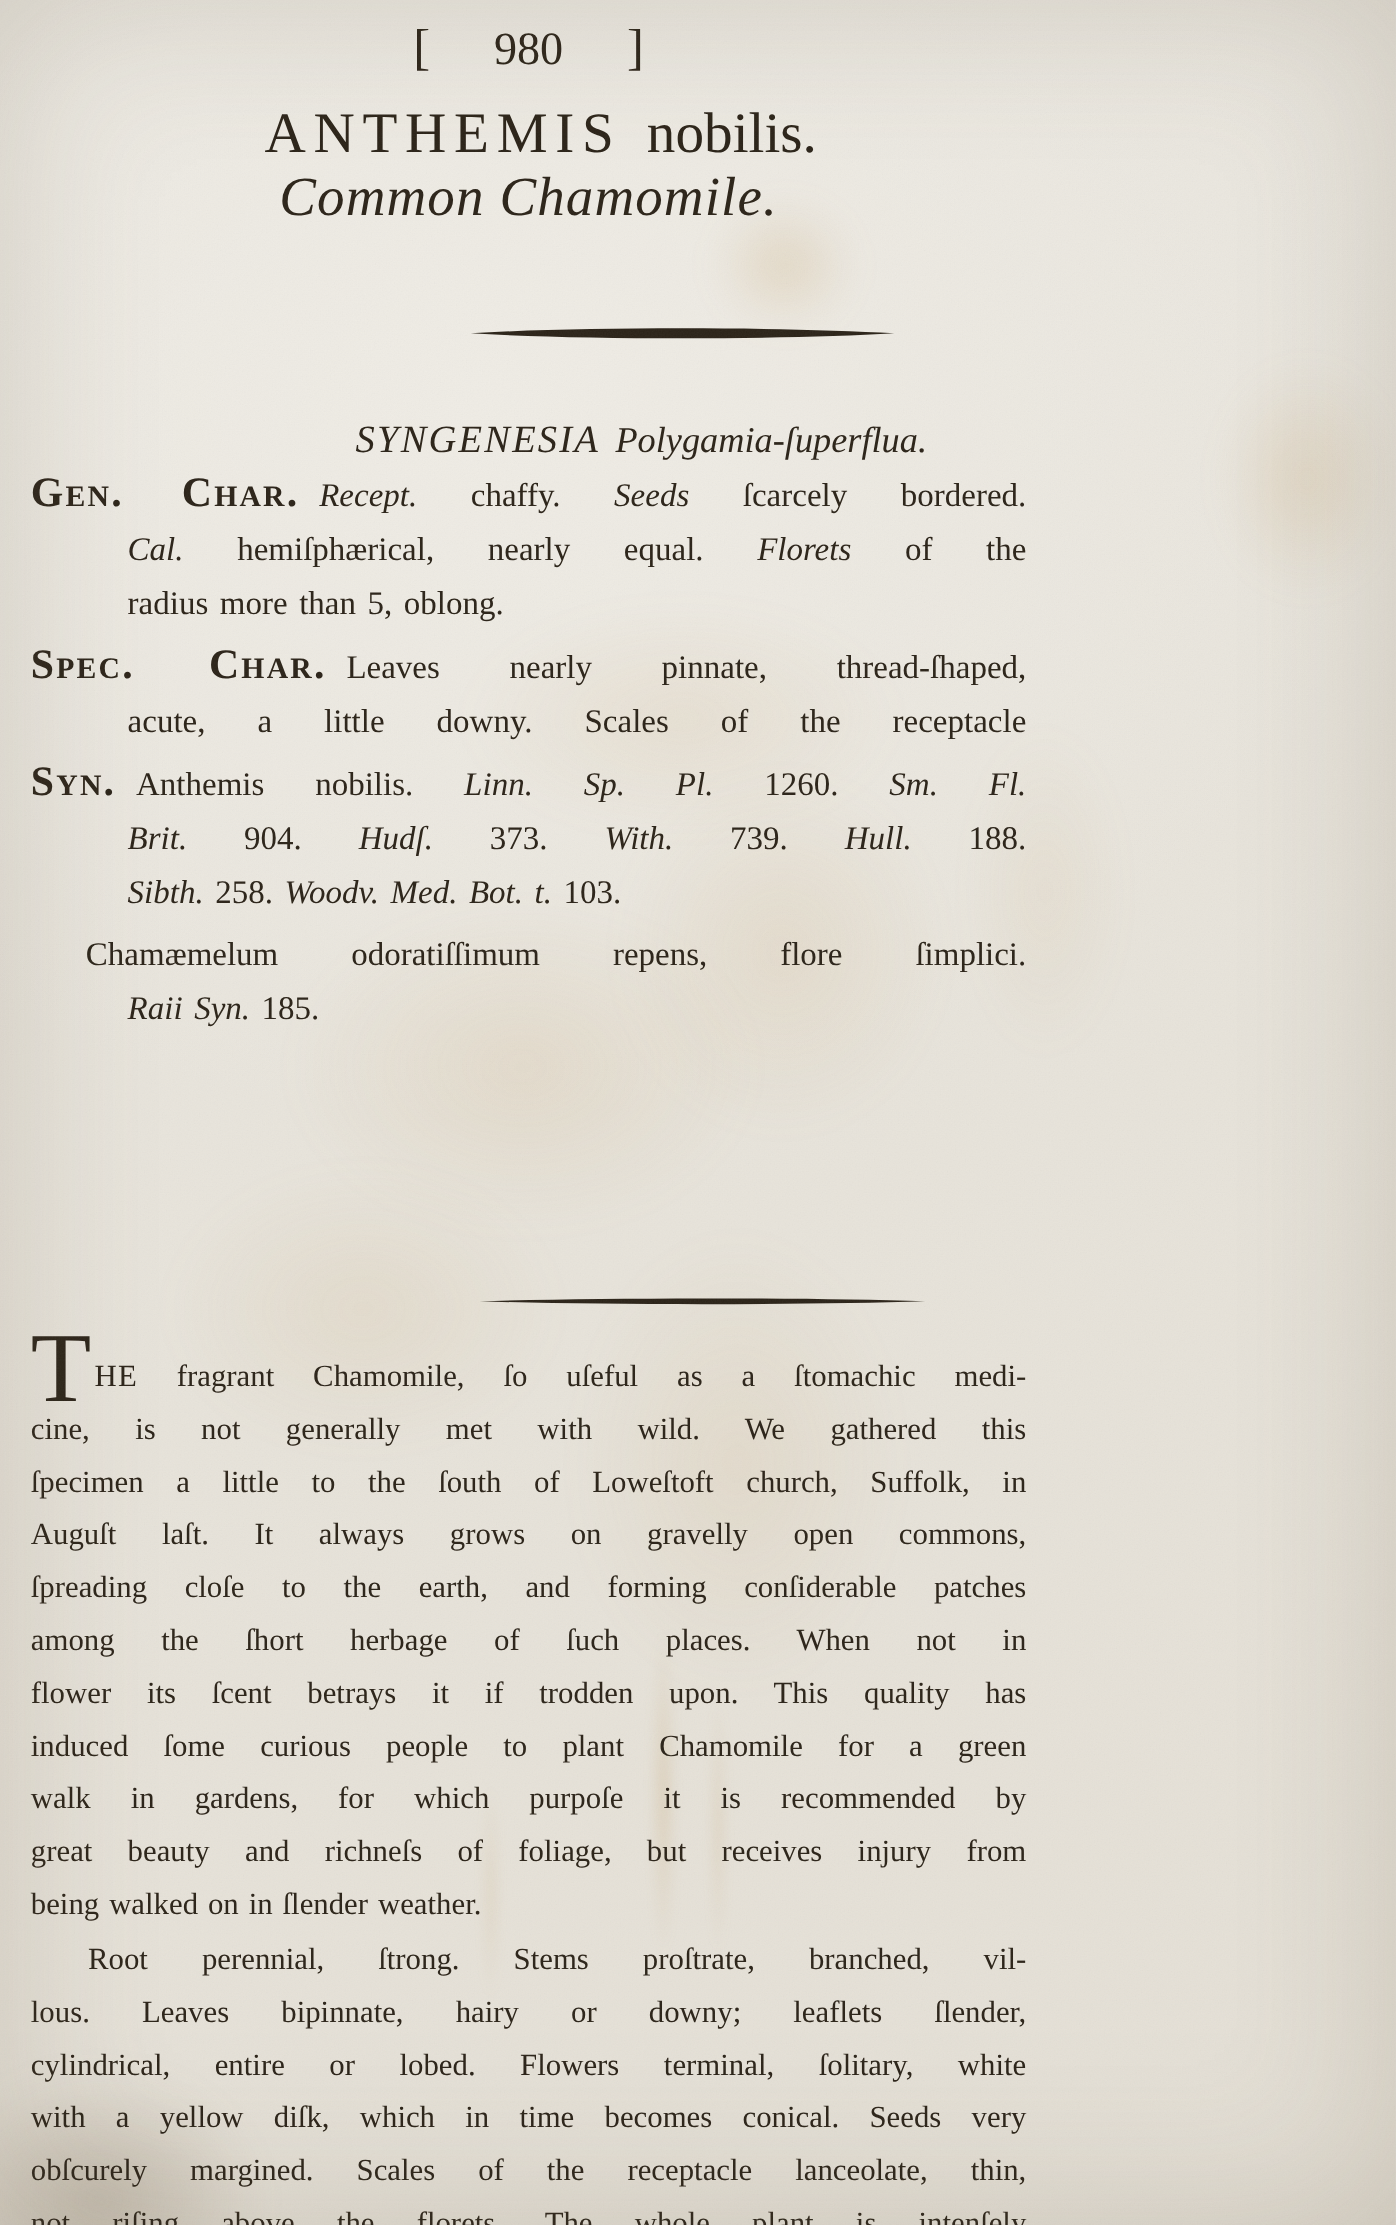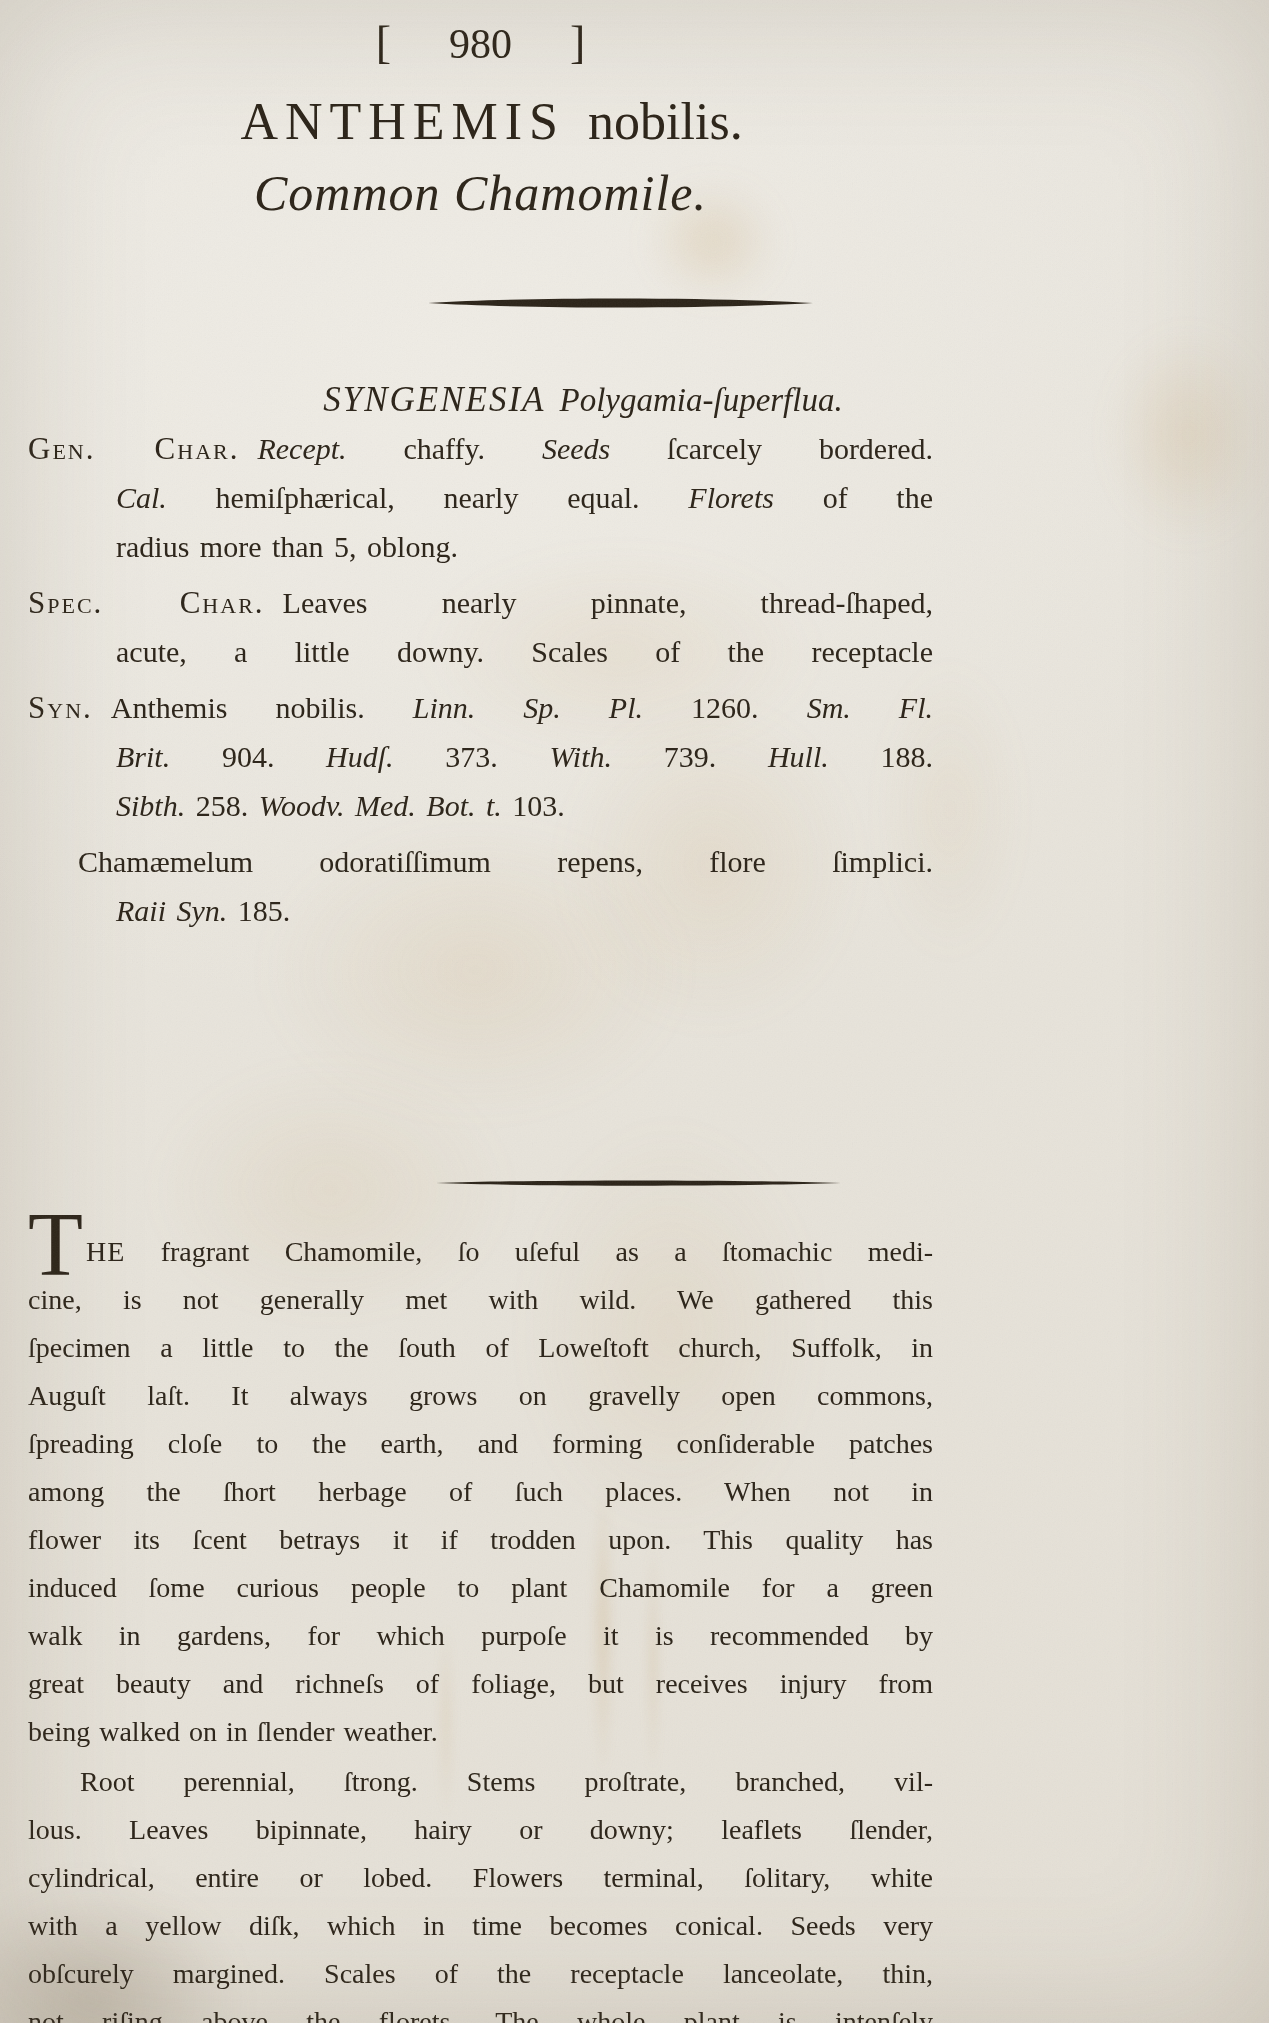--- a/index.html
+++ b/index.html
@@ -25,36 +25,36 @@
 
   .content{position:absolute;left:28px;top:0;width:905px;height:2023px;z-index:2;}
 
   .pageno{position:absolute;top:16px;left:0;width:100%;display:flex;justify-content:center;align-items:baseline;gap:58px;font-size:42px;}
   .pageno .brk{font-size:46px;}
 
   .h1{position:absolute;top:92px;left:0;width:100%;text-align:center;font-size:52px;white-space:nowrap;}
   .genus{letter-spacing:7px;margin-left:22px;}
   .species{margin-left:23px;}
 
-  .h2{position:absolute;top:164px;left:0;width:100%;text-align:center;font-style:italic;font-size:50px;letter-spacing:1px;}
+  .h2{position:absolute;top:149px;left:0;width:100%;text-align:center;font-style:italic;font-size:50px;letter-spacing:1px;}
 
   .ruleTop{position:absolute;top:295px;left:400px;}
   .ruleMid{position:absolute;top:1178px;left:408px;}
   .rule path{fill:var(--ink);}
 
   .classif{position:absolute;top:380px;left:150px;width:810px;text-align:center;font-style:italic;font-size:33px;white-space:nowrap;}
   .clsCaps{letter-spacing:2px;margin-right:14px;font-size:35px;}
 
   .entries{position:absolute;top:424px;left:0;width:905px;font-size:30px;line-height:49px;word-spacing:3px;}
   .entry{margin-bottom:7px;}
   .eline{text-align:justify;text-align-last:justify;}
   .eline.last{text-align-last:left;}
   .ind{padding-left:88px;}
   .ind2{padding-left:50px;}
-  .sc{font-variant:small-caps;letter-spacing:2px;margin-right:18px;font-size:31px;}
+  .sc{font-variant:small-caps;letter-spacing:2px;margin-right:18px;font-size:38px;font-weight:bold;}
   .it{font-style:italic;}
 
   .bodytext{position:absolute;left:0;width:905px;font-size:28px;line-height:48px;word-spacing:2px;}
   .para1{top:1228px;}
   .para2{top:1758px;}
   .bline{text-align:justify;text-align-last:justify;}
   .bline.last{text-align-last:left;}
   .indent1{padding-left:52px;}
   .dropT{font-size:90px;line-height:0;display:inline-block;transform:translateY(14px);margin-right:3px;}
   .hecaps{letter-spacing:1px;}

